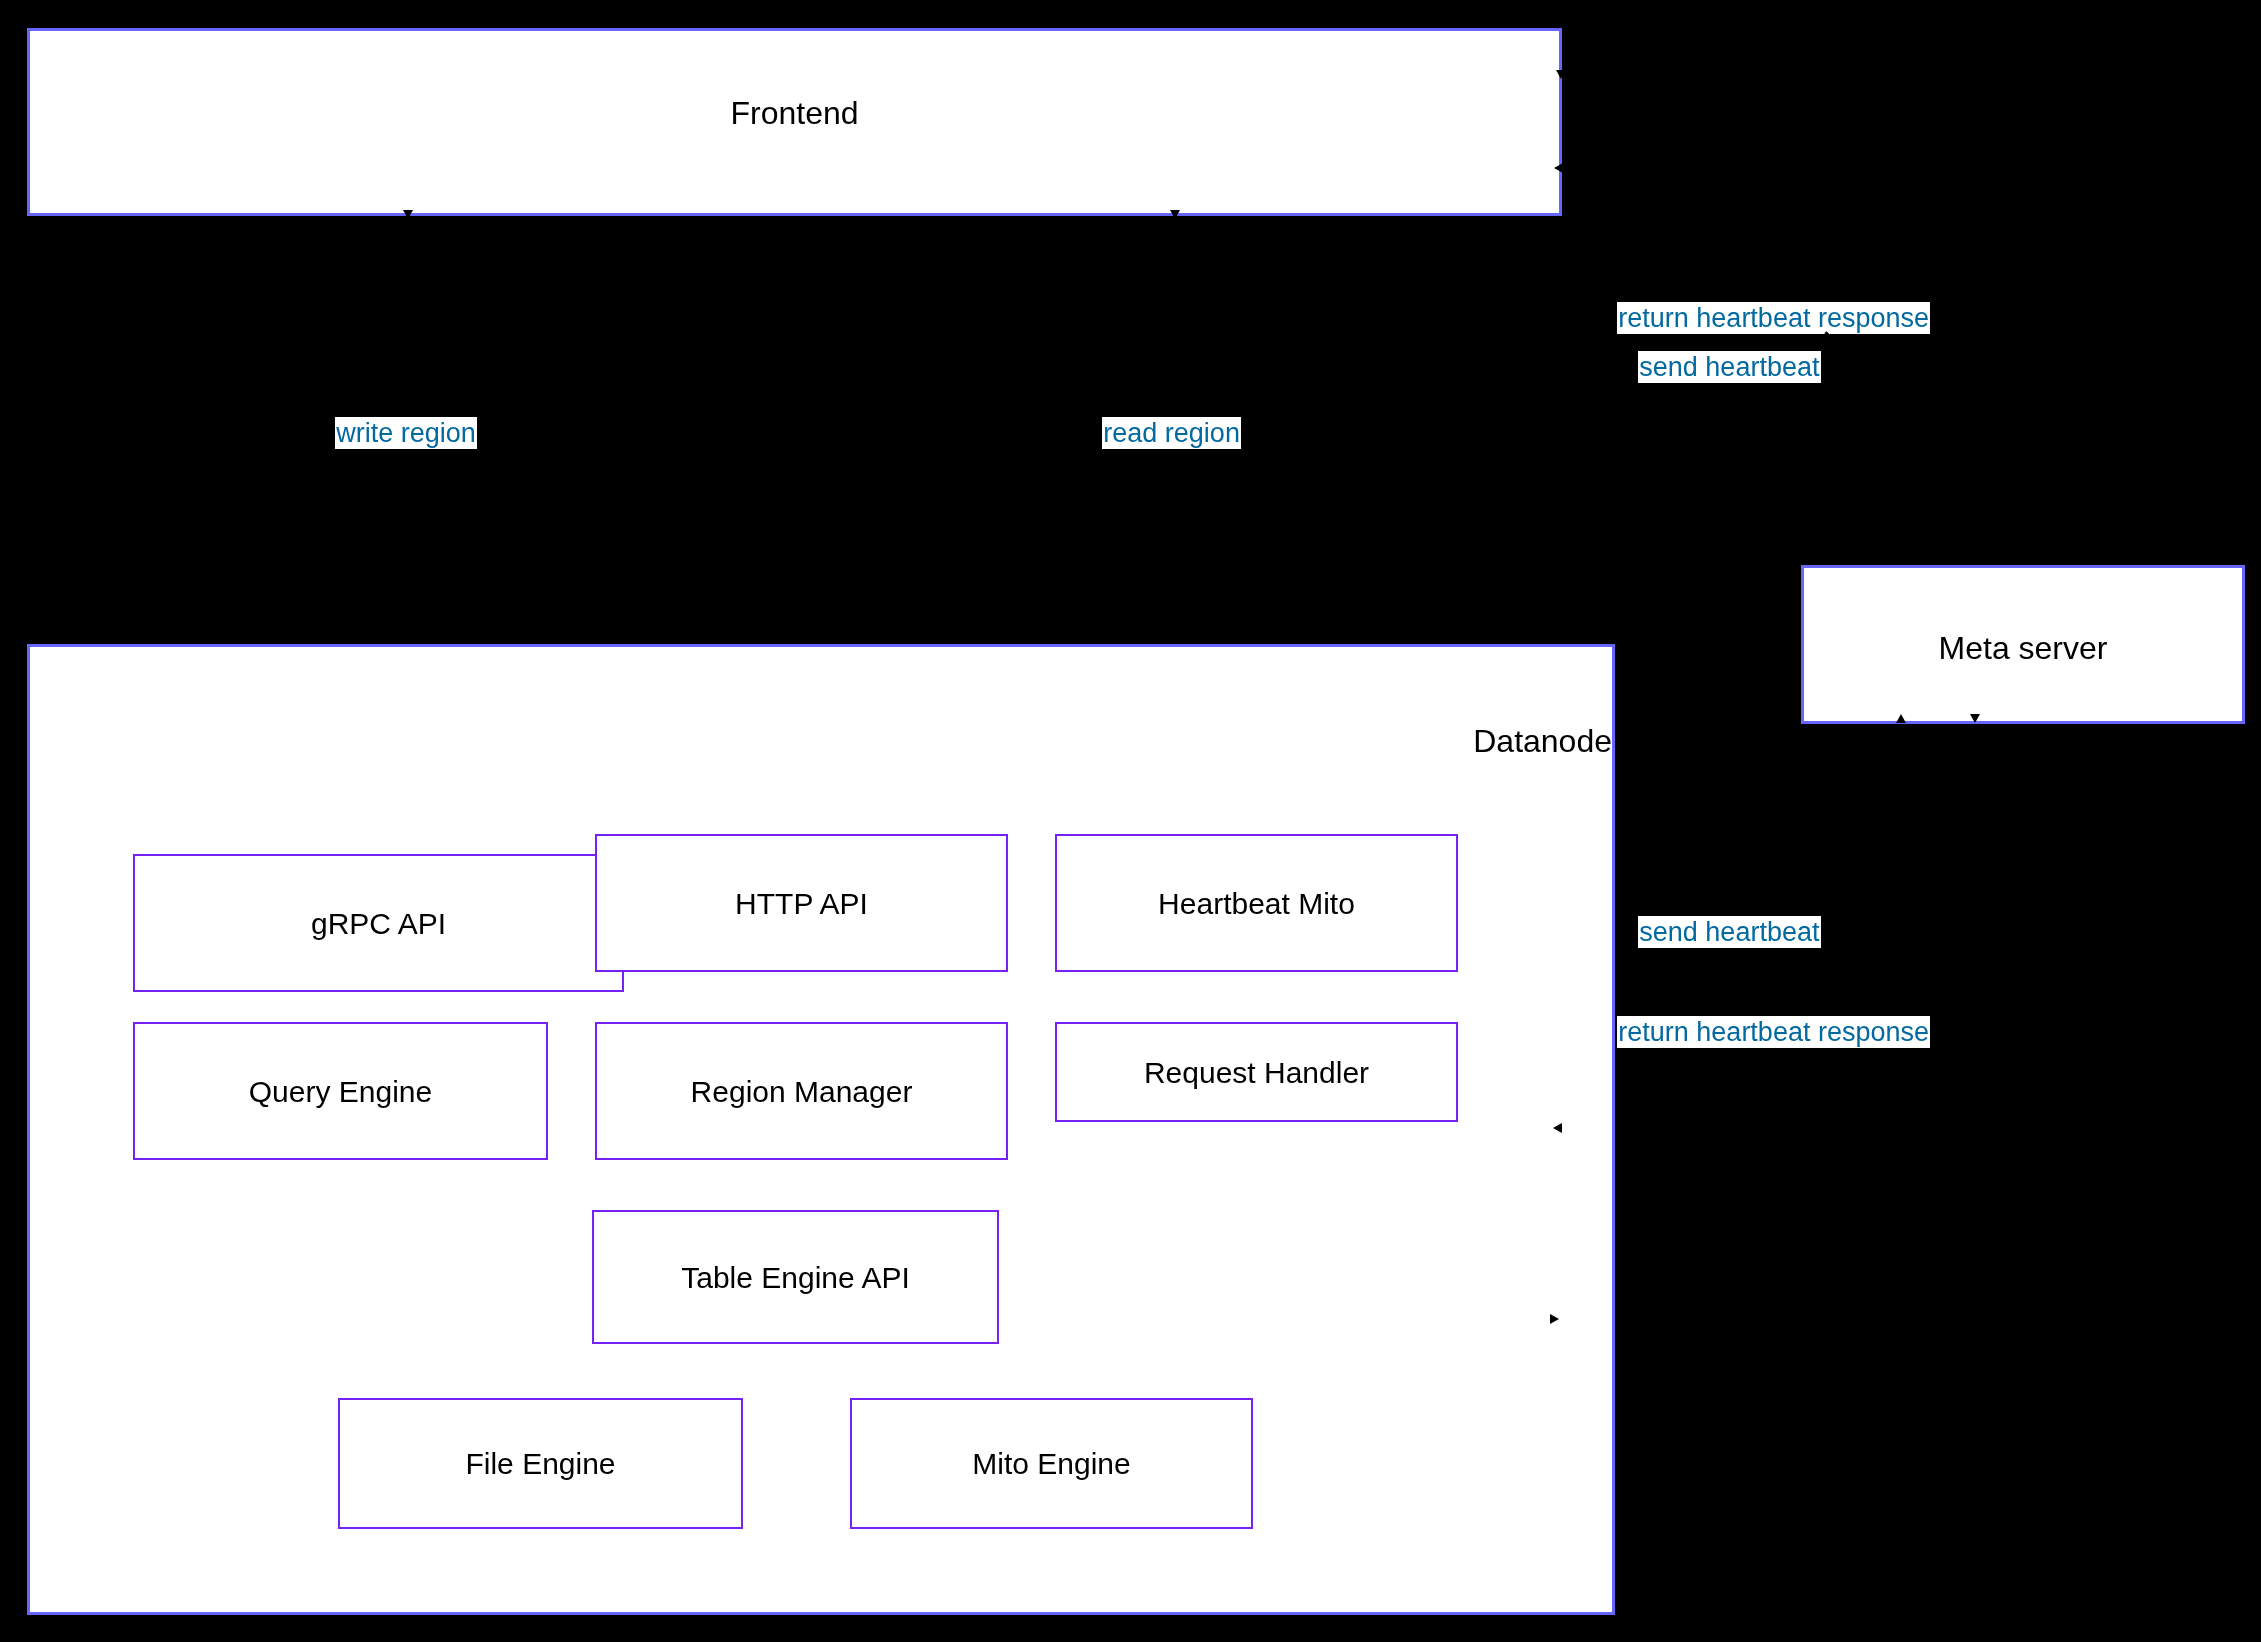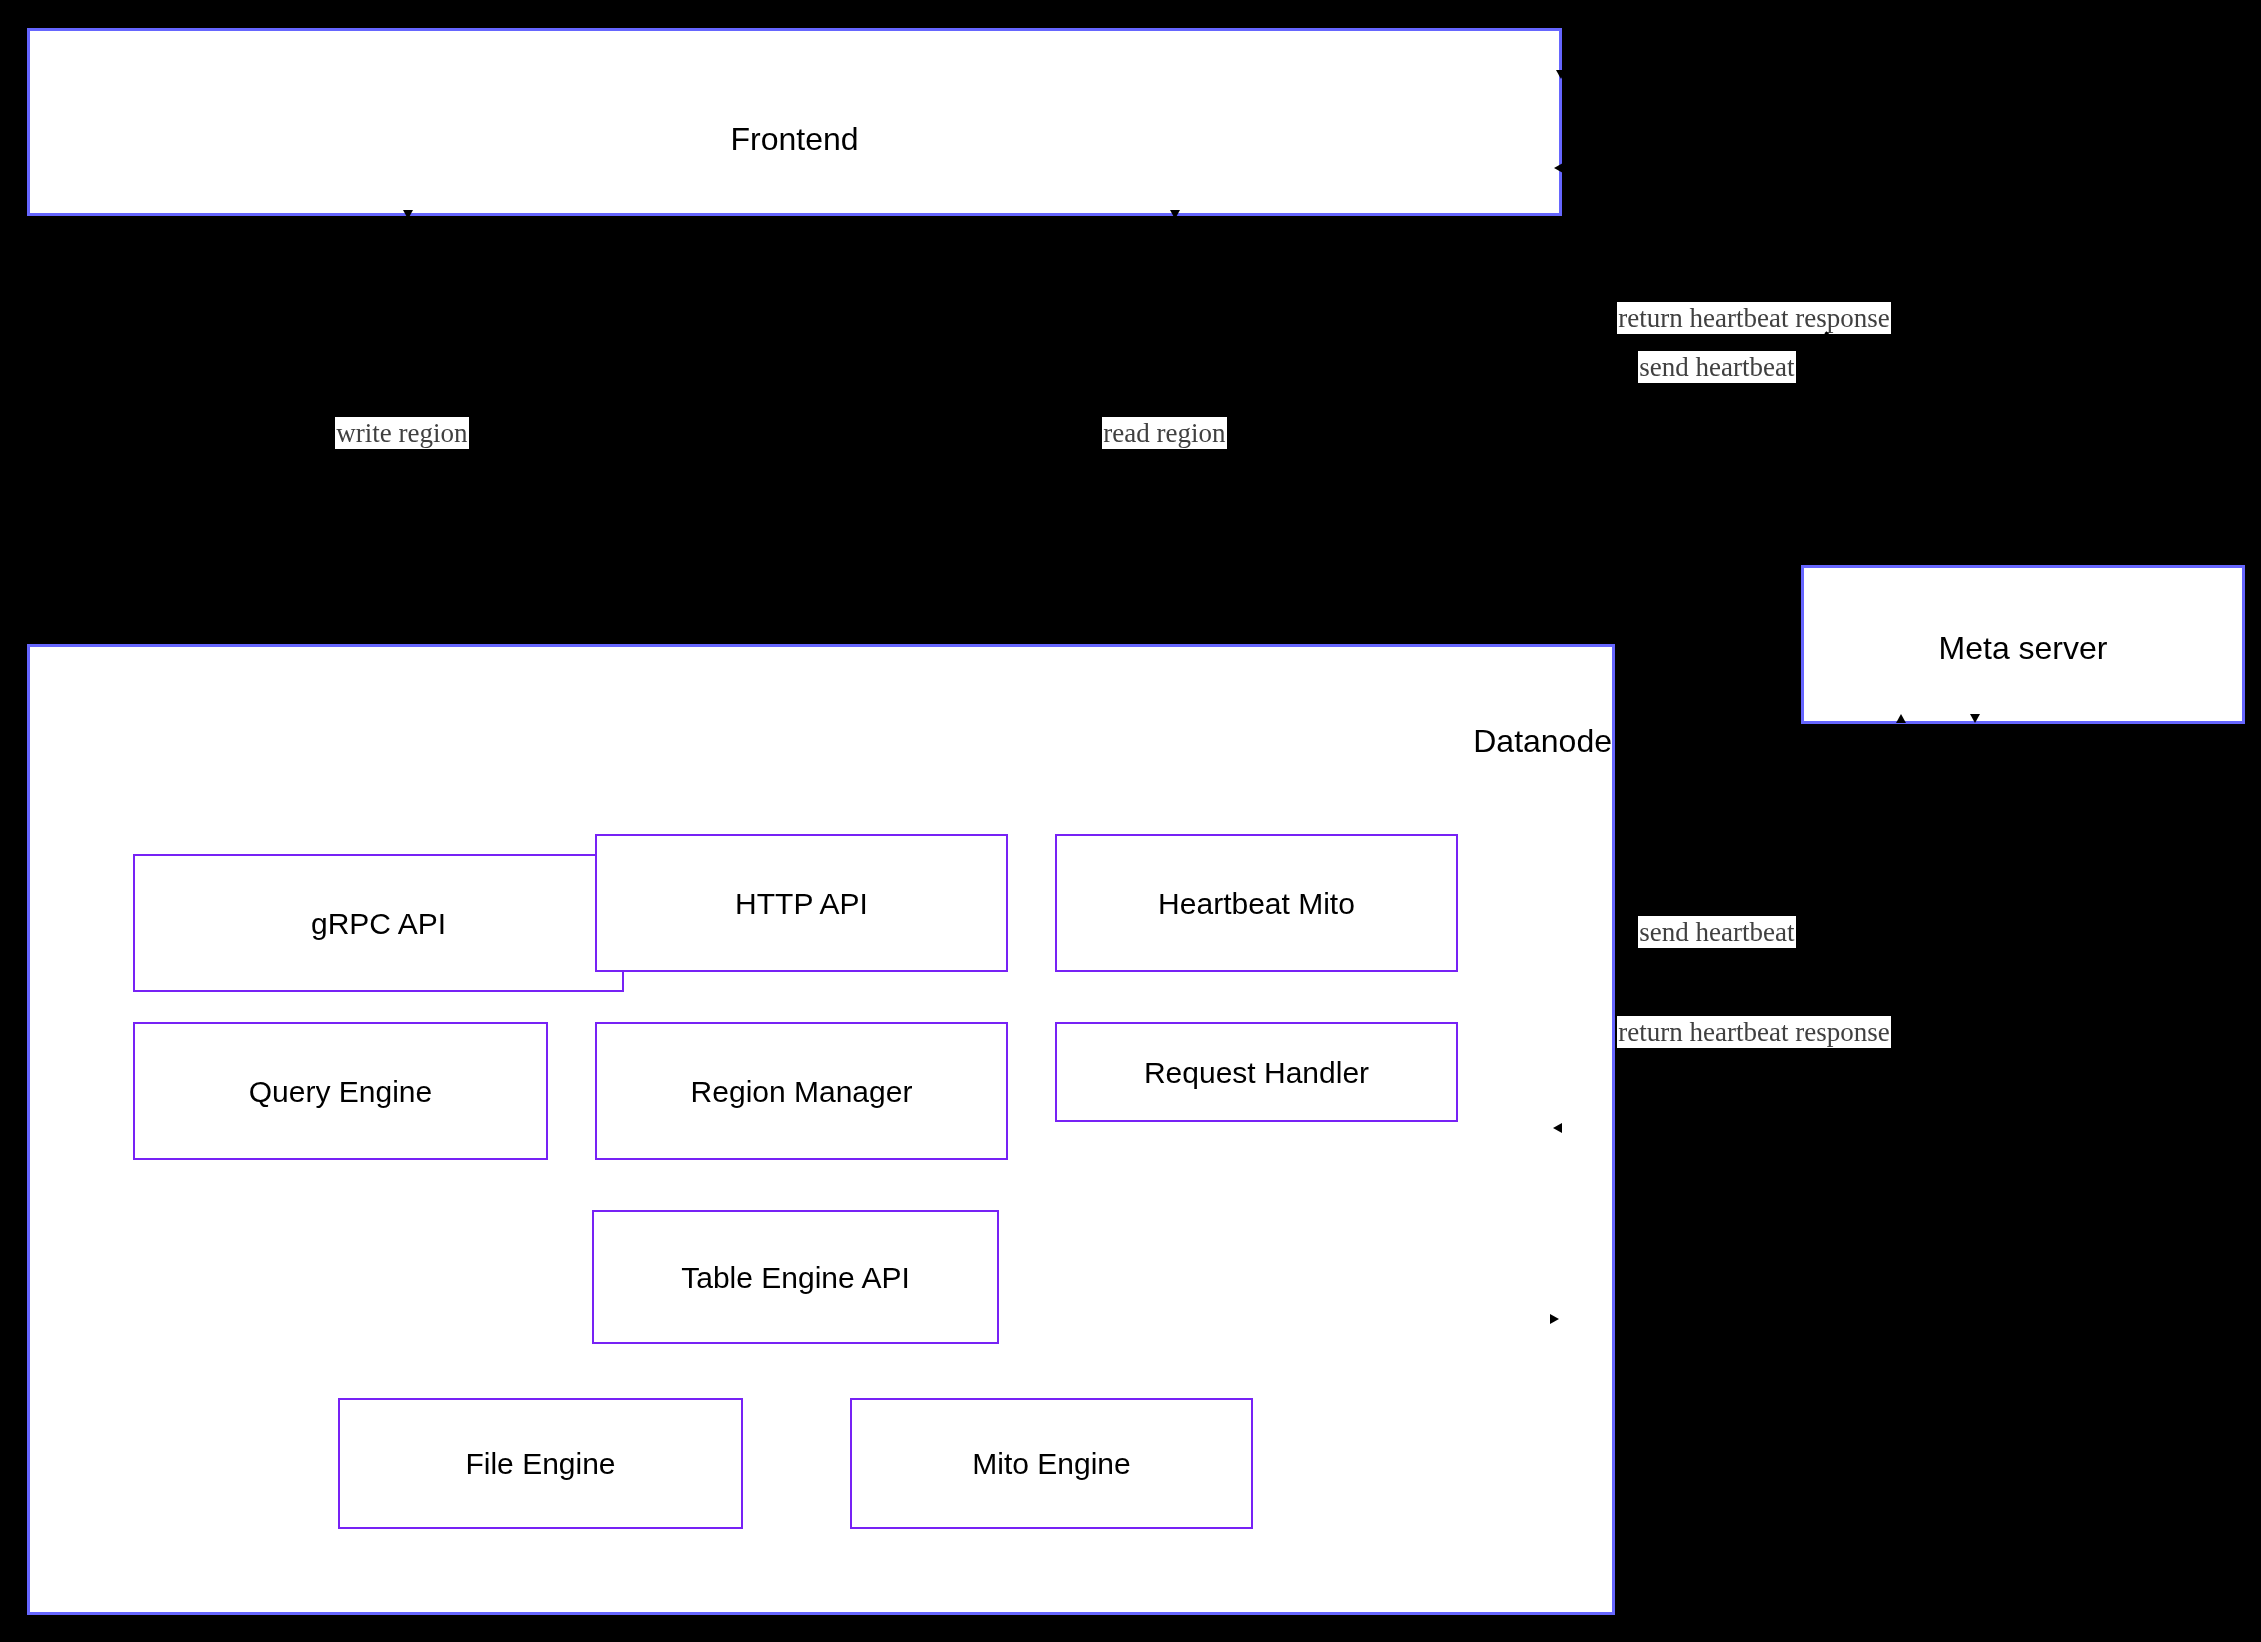--- a/index.html
+++ b/index.html
@@ -51,27 +51,27 @@
     font-size: 30px;
     line-height: 1.1;
     text-align: center;
     font-family: "Liberation Sans", sans-serif;
     white-space: nowrap;
   }
   
   .edge-label {
     position: absolute;
     background: #ffffff;
-    color: #404040;
+    color: #0369a1;
     font-size: 27px;
     line-height: 32px;
     height: 32px;
     padding: 0 1.3px;
     white-space: nowrap;
-    font-family: Liberation Serif, serif;
+    font-family: Liberation Sans, sans-serif;
     box-sizing: border-box;
   }
   
   .arrow-tip {
     position: absolute;
     width: 0;
     height: 0;
     border-style: solid;
   }
   .arrow-down {
@@ -98,21 +98,21 @@
     border-bottom: 3.4px solid #000000;
     transform: rotate(-45deg);
   }
 </style>
 </head>
 <body>
 
 <div id="canvas">
 
   <div class="container-node" id="frontend-node" style="left: 27px; top: 28px; width: 1535px; height: 188px;">
-    <div class="container-title" id="frontend-title" style="top: 92px; text-align: center;">Frontend</div>
+    <div class="container-title" id="frontend-title" style="top: 66px; text-align: center;">Frontend</div>
   </div>
 
   <div class="container-node" id="datanode-node" style="left: 27px; top: 644px; width: 1588px; height: 971px;">
     <div class="container-title" id="datanode-title" style="top: 78px; text-align: right;">Datanode</div>
   </div>
 
   <div class="container-node" id="meta-server-node" style="left: 1801px; top: 565px; width: 444px; height: 159px;">
     <div class="container-title" id="meta-server-title" style="top: 64px;">Meta server</div>
   </div>
 

